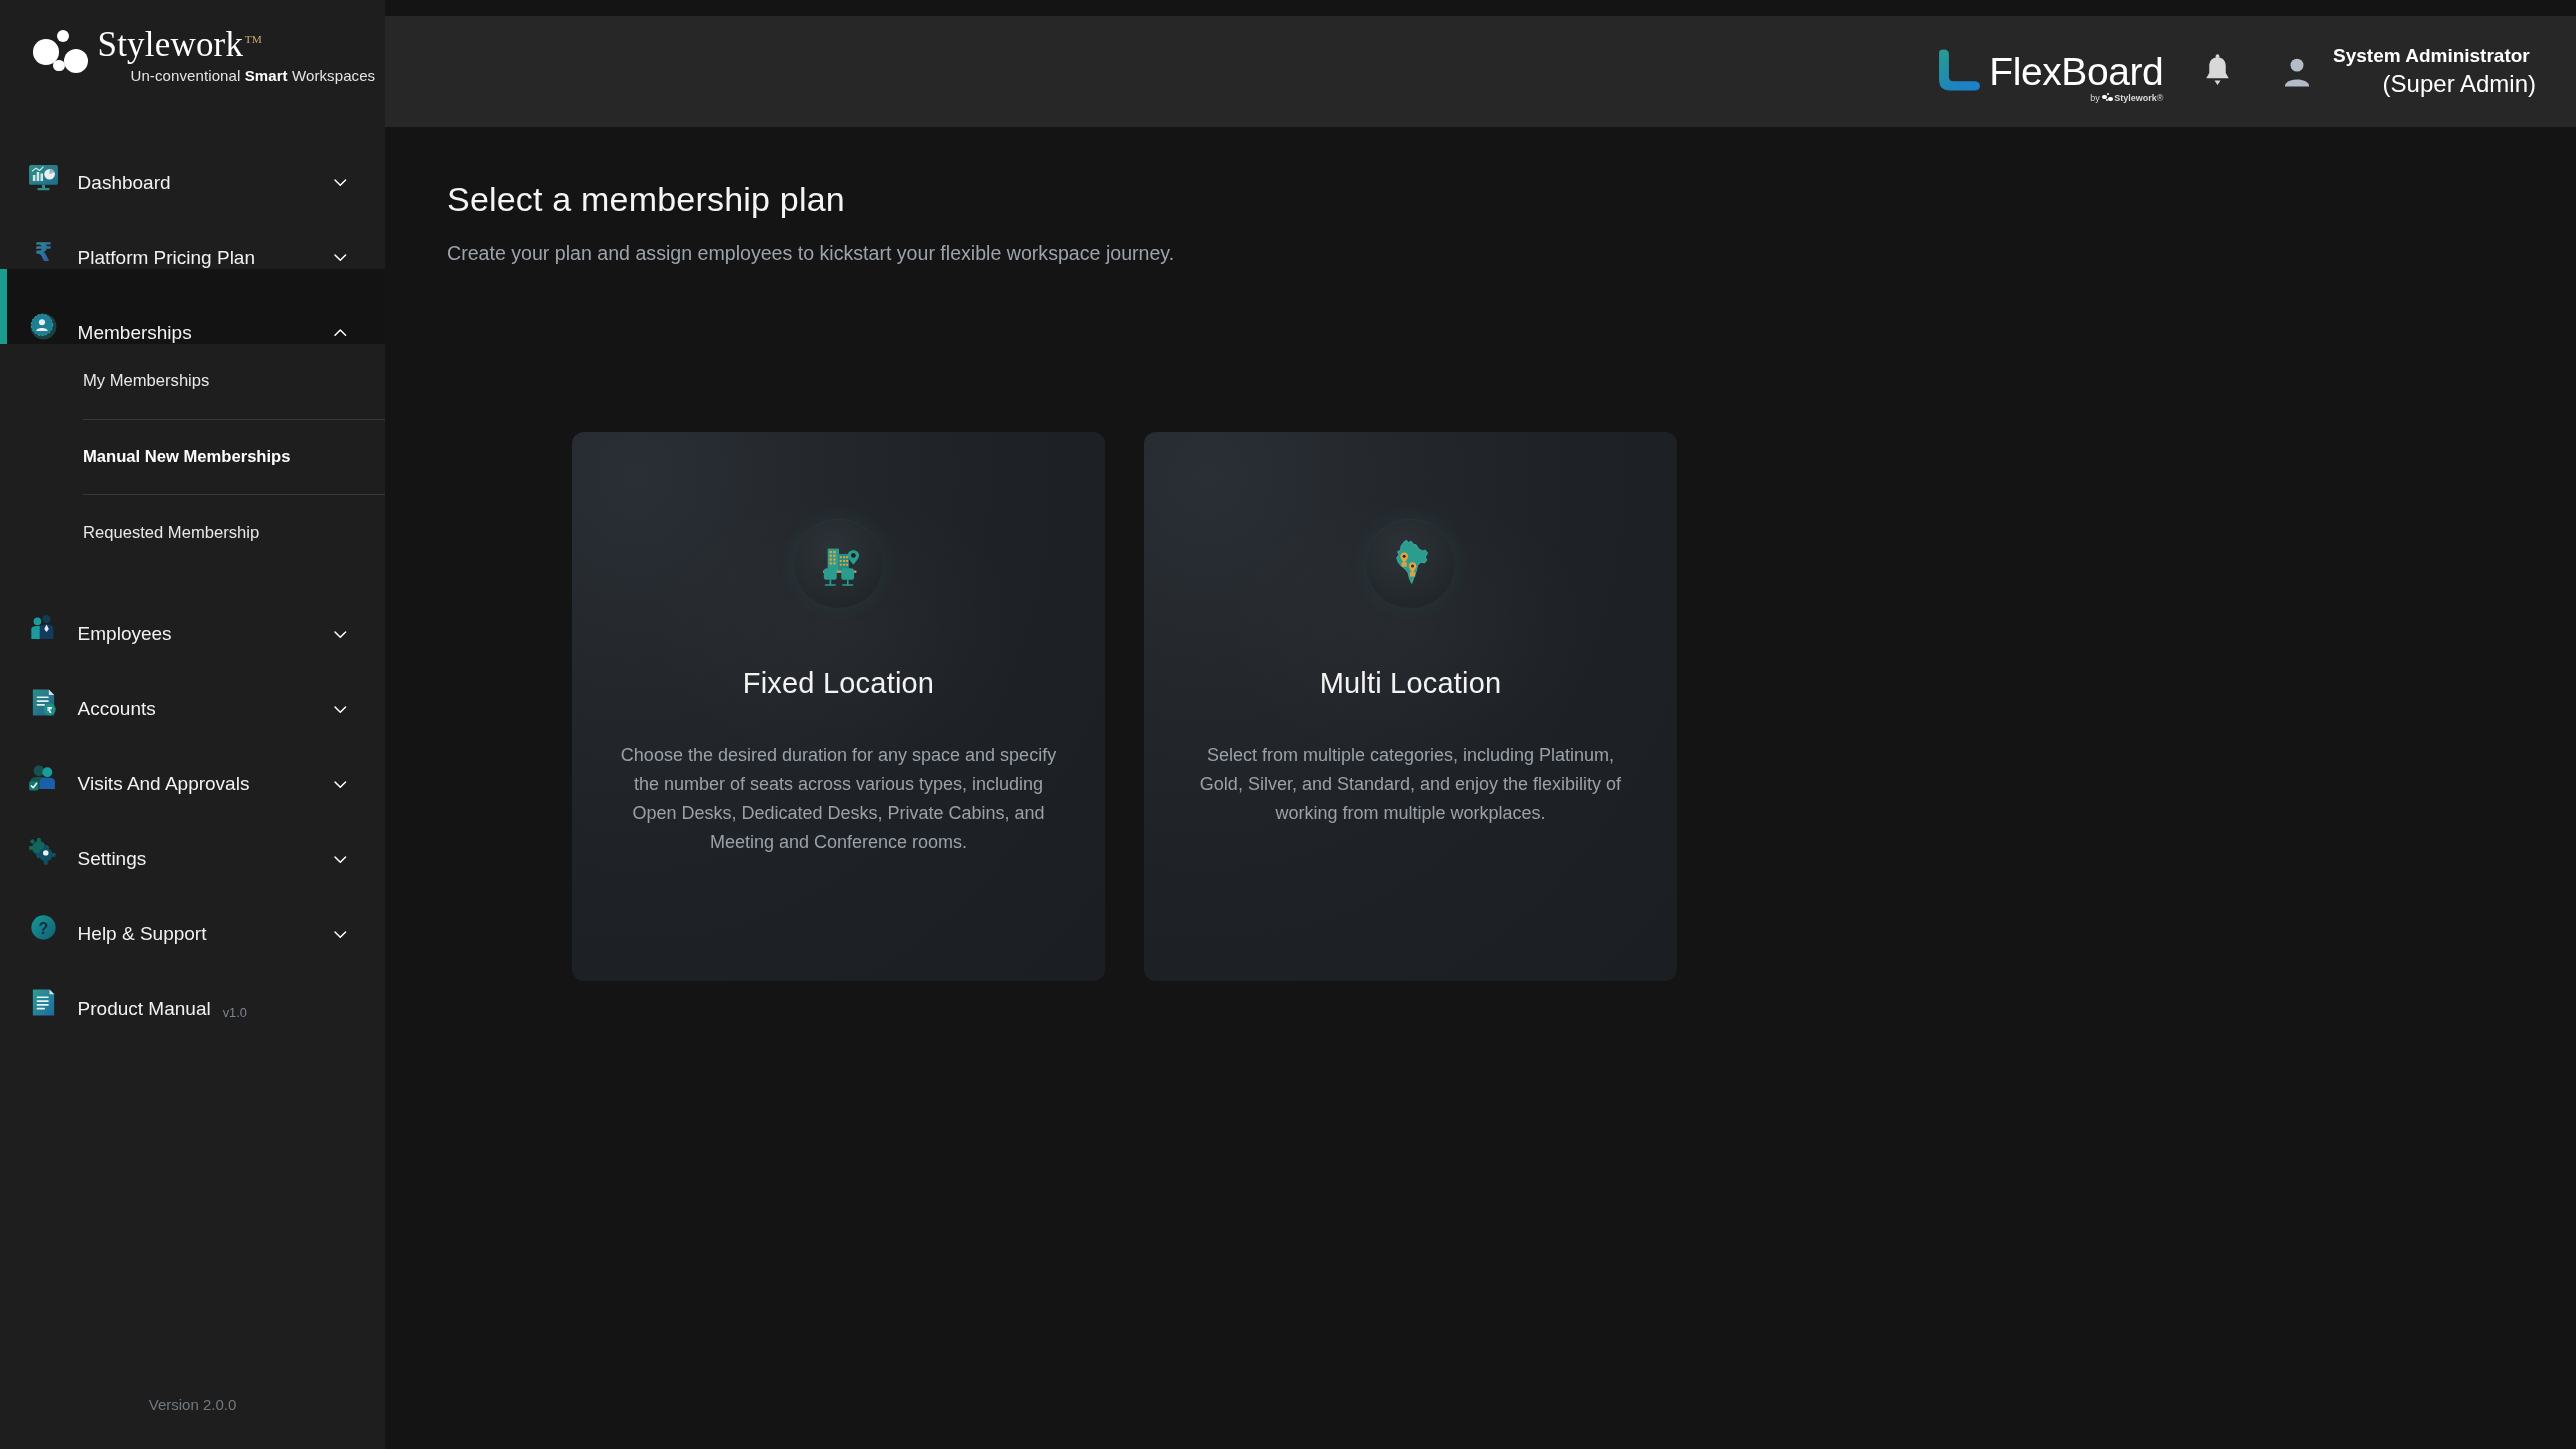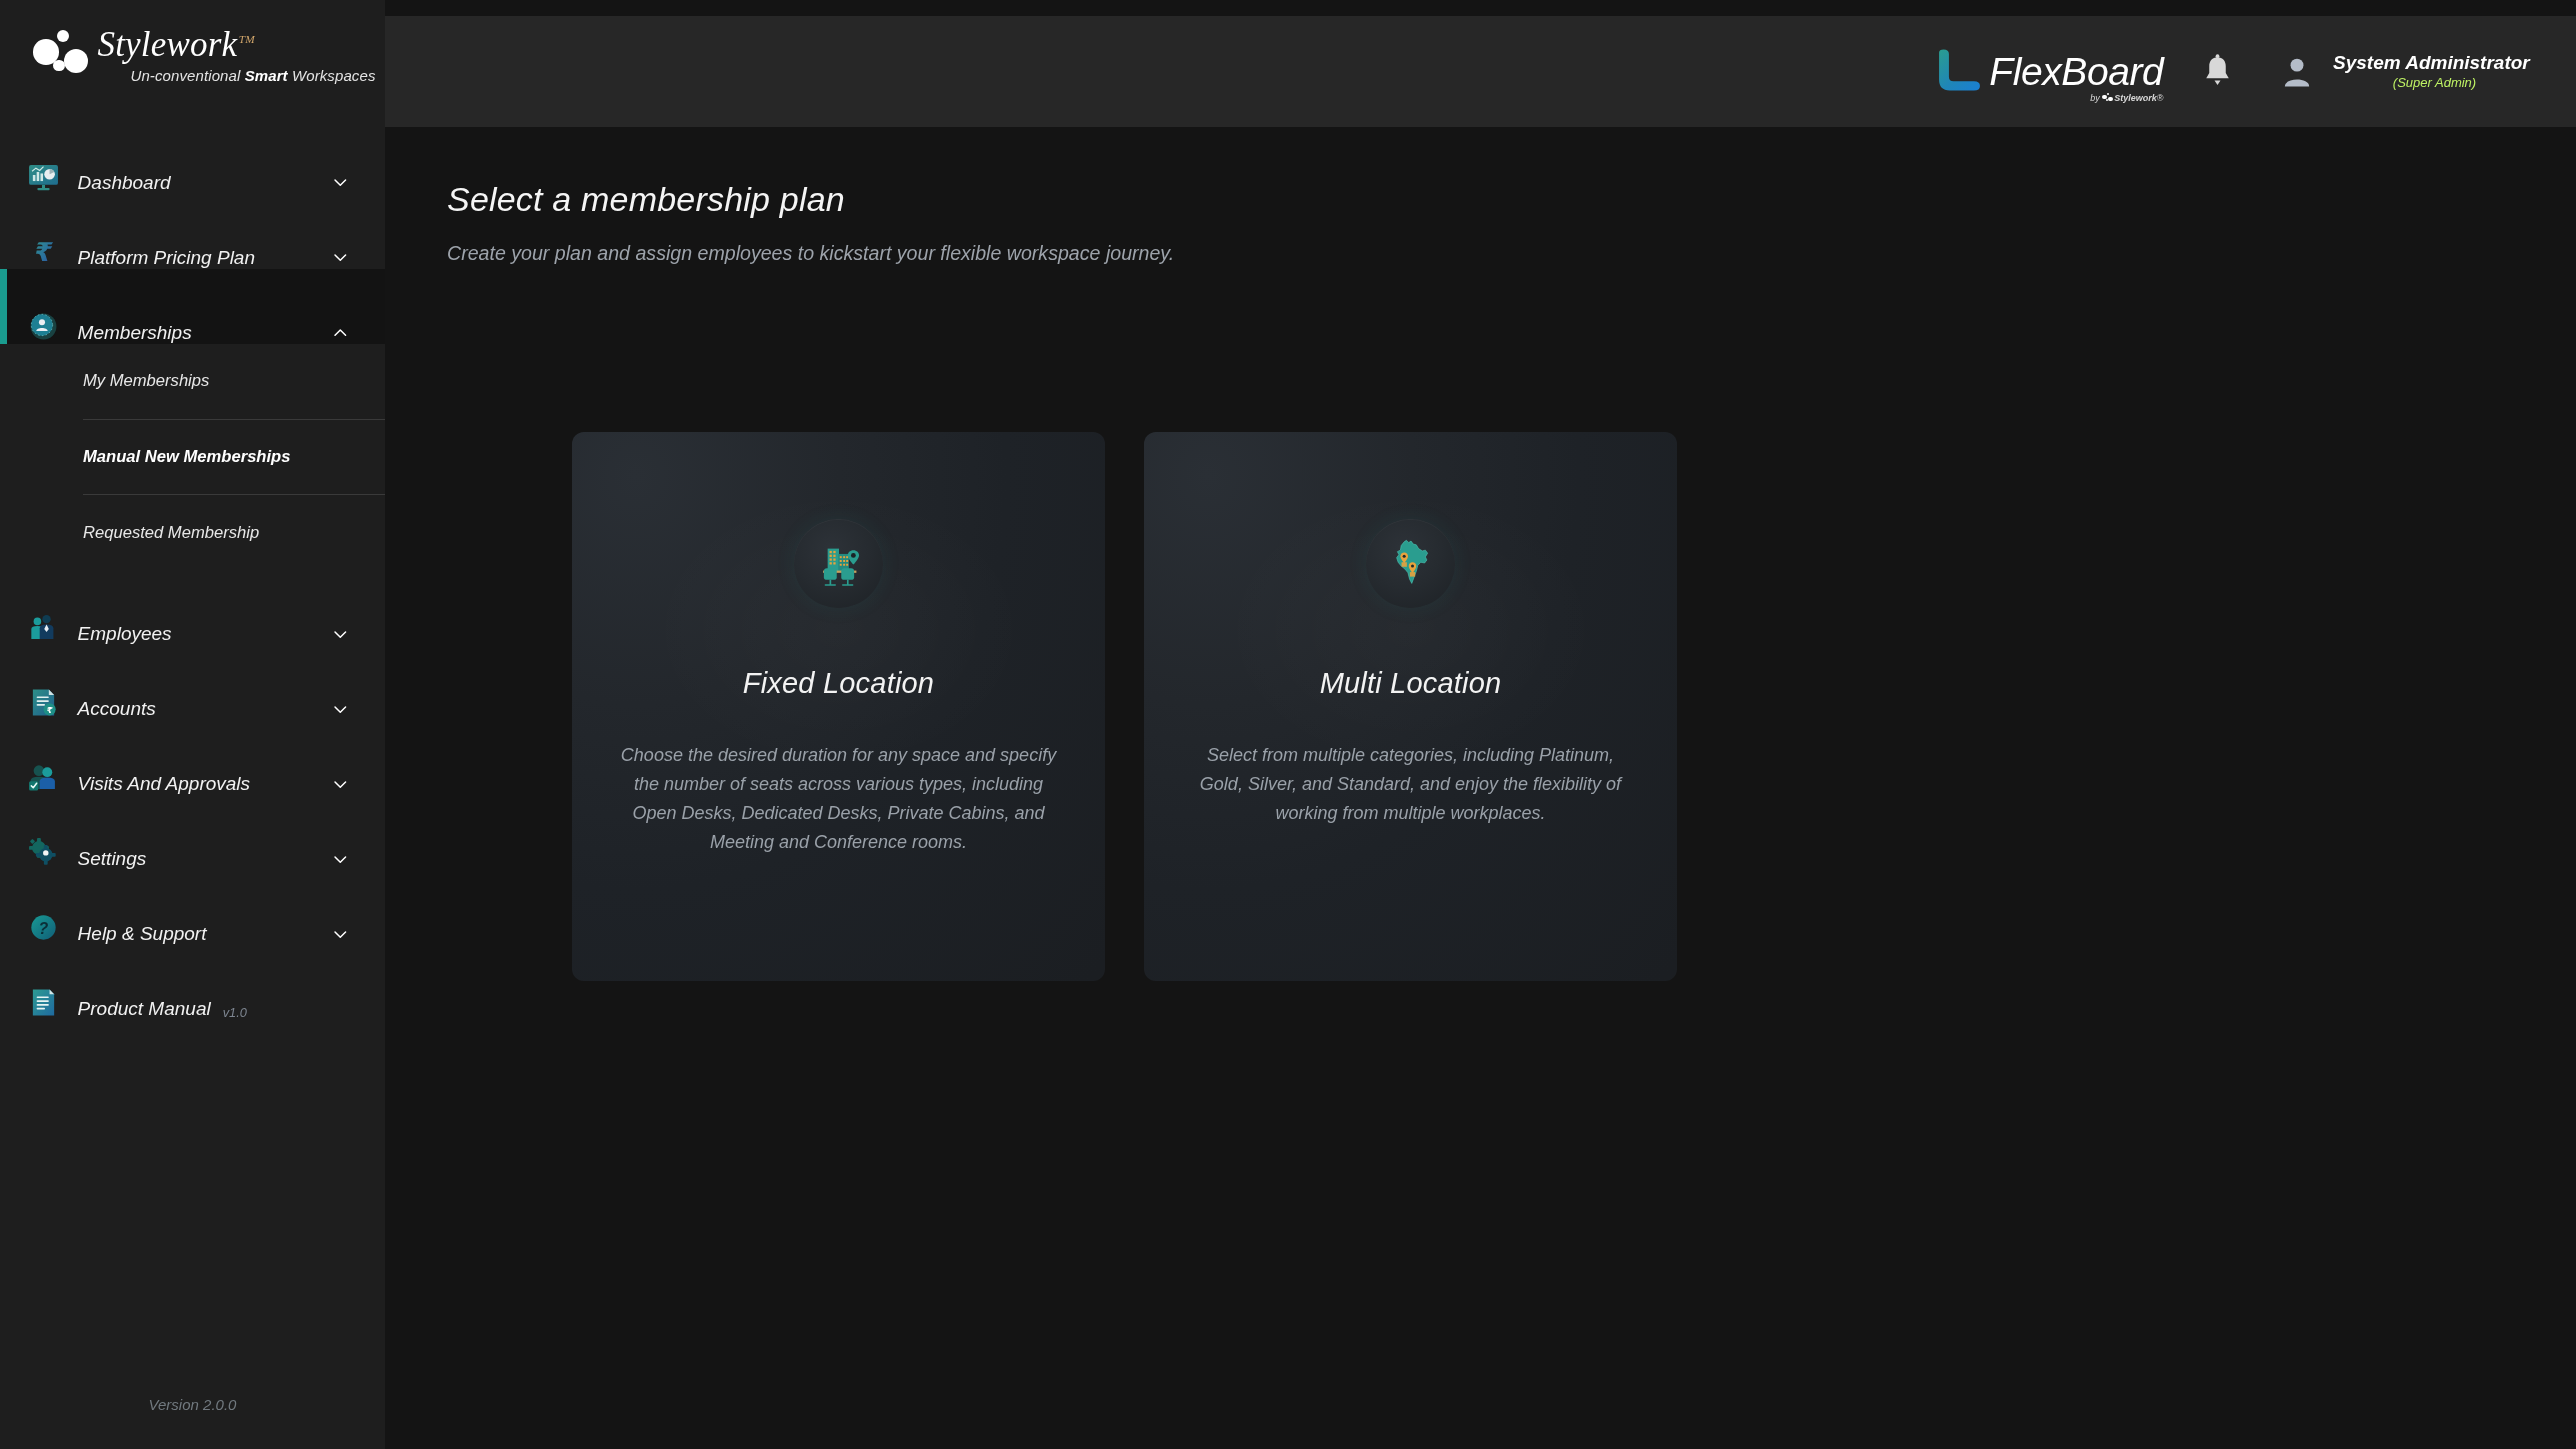--- a/index.html
+++ b/index.html
@@ -2,21 +2,21 @@
 <html style="font-size:12px"><head>
 <meta charset="utf-8">
 <style>
   * { margin:0; padding:0; box-sizing:border-box; }
   html,body {
     width:2576px; height:1449px;
     background:#141414;
     font-family:"Liberation Sans", sans-serif;
     overflow:hidden;
   }
-  .app { position:relative; width:2576px; height:1229px; display:flex;font-style:italic; }
+  .app { position:relative; width:2576px; height:1229px; display:flex; }
 
   
   .sidebar {
     width:385px; height:1449px;
     background:#1e1e1e;
     position:relative; flex:0 0 385px;
   }
   .brand { height:111px; display:flex; align-items:center; padding-left:33px; }
   .brand-mark { width:54px; height:54px; position:relative; flex:0 0 54px; }
   .brand-mark .d1 { position:absolute; width:25.6px; height:25.6px; border-radius:50%; background:#fff; left:0px;  top:10.5px; }
@@ -82,21 +82,21 @@
   .fb-by .swm i:nth-child(1){ width:4.5px;height:4.5px; left:0; top:1.5px;}
   .fb-by .swm i:nth-child(2){ width:2.3px;height:2.3px; left:4.5px; top:0;}
   .fb-by .swm i:nth-child(3){ width:2.3px;height:2.3px; left:3.8px; top:6px;}
   .fb-by .swm i:nth-child(4){ width:4.5px;height:4.5px; left:6px; top:3.8px;}
   .fb-by b { font-weight:700; }
 
   .bell { width:39px; height:39px; margin-right:41px; cursor:pointer; position:relative; }
   .useravatar { width:38px; height:38px; margin-right:16.6px; cursor:pointer; }
   .userbox { text-align:left; min-width:203px; cursor:pointer; }
   .user-name { font-size:19px; color:#ffffff; font-weight:700; white-space:nowrap; line-height:1.25; }
-  .user-role { font-size:13px; color:#bef264; font-weight:400; text-align:center; line-height:1.3; }
+  .user-role { font-size:24px; color:#ffffff; font-weight:400; text-align:right; line-height:1.3; }
 
   .content { padding:53px 0 0 62px; }
   .page-title { font-size:34px; color:#f5f5f5; font-weight:400; letter-spacing:0.2px; }
   .page-sub { font-size:19.6px; color:#9da3ab; margin-top:22.6px; font-weight:400; }
 
   .cards {
     display:flex; gap:39px;
     margin-top:167px; padding-left:125px;
   }
   .card {

